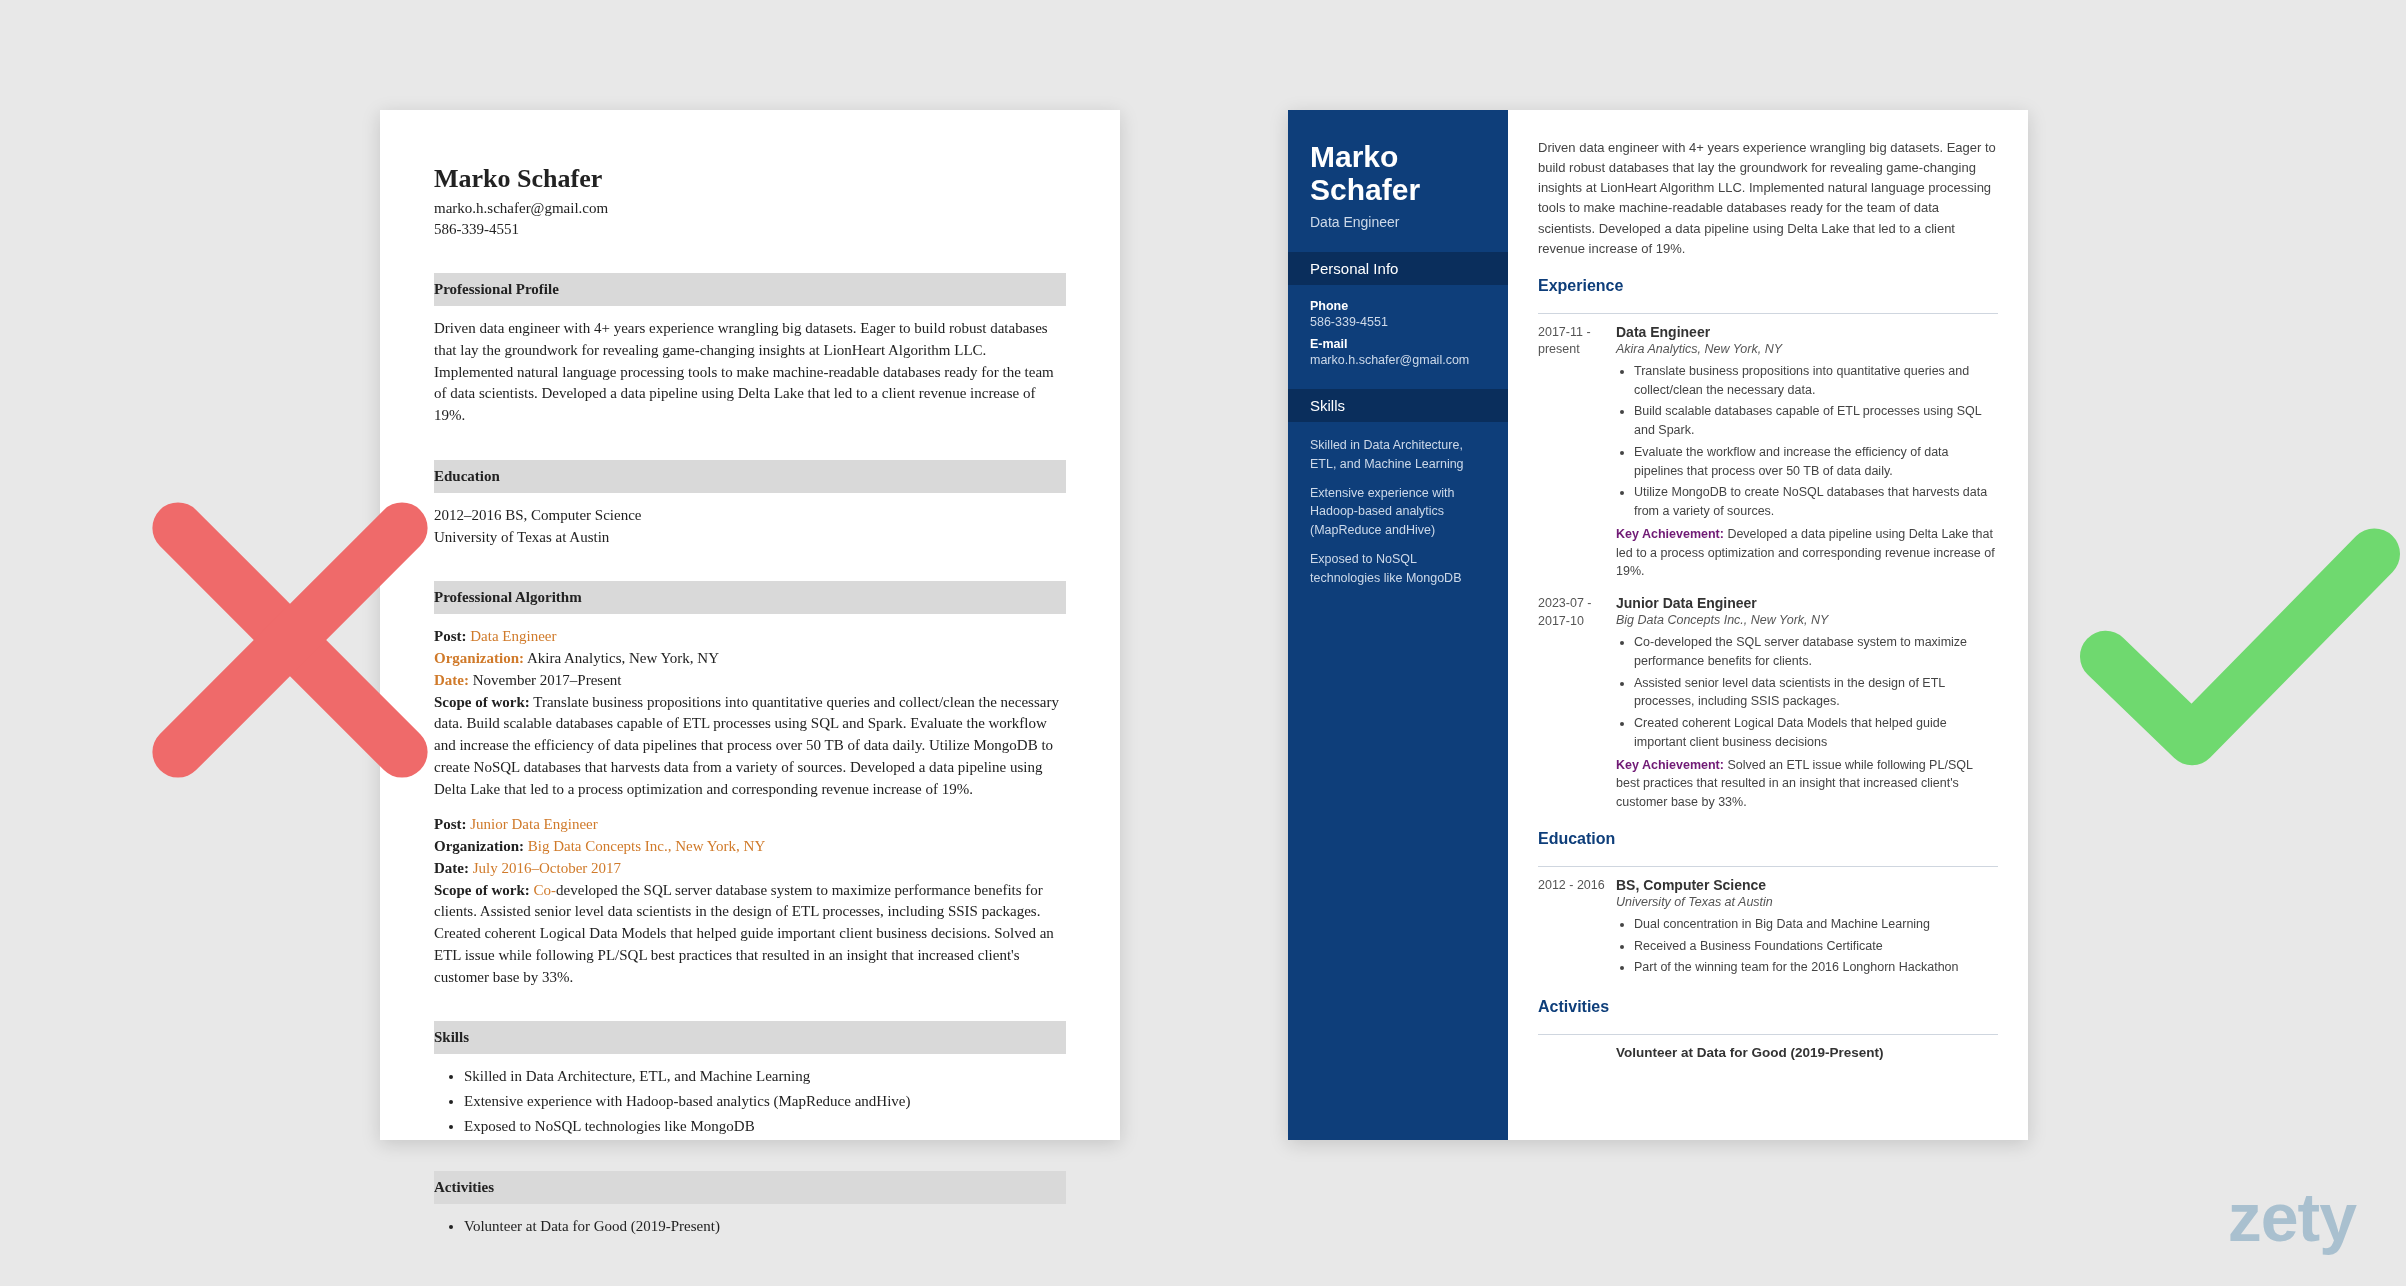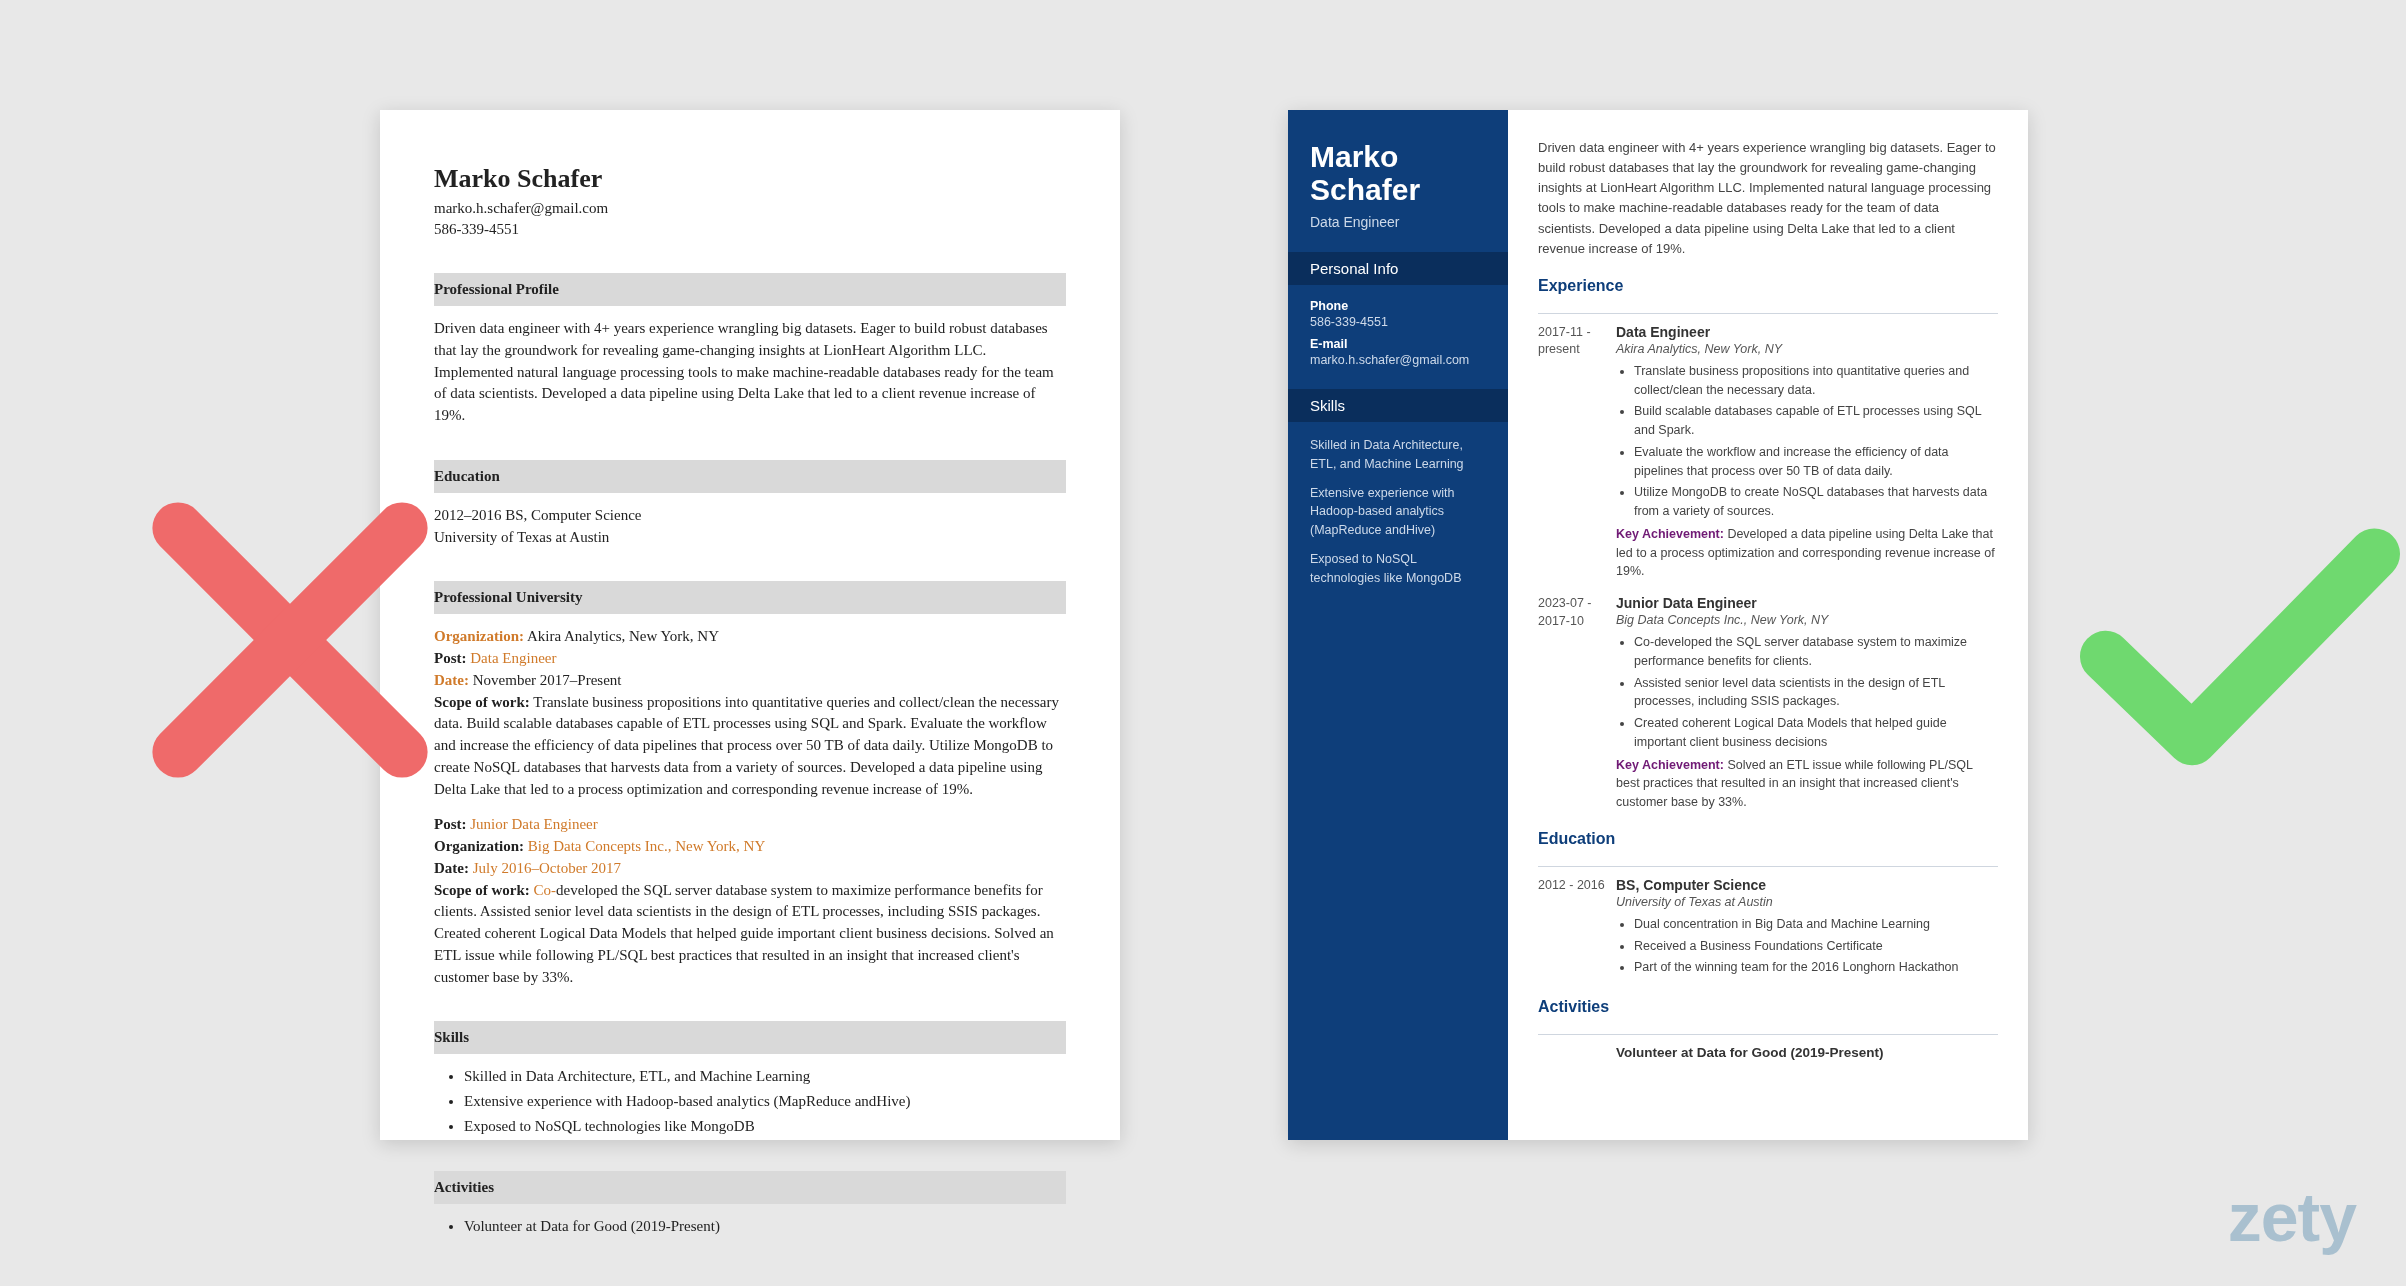--- a/index.html
+++ b/index.html
@@ -157,25 +157,25 @@
     <div class="contact">marko.h.schafer@gmail.com</div>
     <div class="contact">586-339-4551</div>
 
     <div class="sec-head">Professional Profile</div>
     <p>Driven data engineer with 4+ years experience wrangling big datasets. Eager to build robust databases that lay the groundwork for revealing game-changing insights at LionHeart Algorithm LLC. Implemented natural language processing tools to make machine-readable databases ready for the team of data scientists. Developed a data pipeline using Delta Lake that led to a client revenue increase of 19%.</p>
 
     <div class="sec-head">Education</div>
     <p>2012–2016 BS, Computer Science</p>
     <p>University of Texas at Austin</p>
 
-    <div class="sec-head">Professional University</div>
+    <div class="sec-head">Professional Algorithm</div>
 
     <div class="job-block">
+      <p><b>Post:</b> <span class="orange">Data Engineer</span></p>
       <p><b><span class="orange">Organization:</span></b> <span>Akira Analytics, New York, NY</span></p>
-      <p><b>Post:</b> <span class="orange">Data Engineer</span></p>
       <p><b><span class="orange">Date:</span></b> <span>November 2017–Present</span></p>
       <p><b>Scope of work:</b> <span>Translate business propositions into quantitative queries and collect/clean the necessary data. Build scalable databases capable of ETL processes using SQL and Spark. Evaluate the workflow and increase the efficiency of data pipelines that process over 50 TB of data daily. Utilize MongoDB to create NoSQL databases that harvests data from a variety of sources. Developed a data pipeline using Delta Lake that led to a process optimization and corresponding revenue increase of 19%.</span></p>
     </div>
 
     <div class="job-block">
       <p><b>Post:</b> <span class="orange">Junior Data Engineer</span></p>
       <p><b>Organization:</b> <span class="orange">Big Data Concepts Inc., New York, NY</span></p>
       <p><b>Date:</b> <span class="orange">July 2016–October 2017</span></p>
       <p><b>Scope of work:</b> <span class="orange">Co-</span><span>developed the SQL server database system to maximize performance benefits for clients. Assisted senior level data scientists in the design of ETL processes, including SSIS packages. Created coherent Logical Data Models that helped guide important client business decisions. Solved an ETL issue while following PL/SQL best practices that resulted in an insight that increased client's customer base by 33%.</span></p>
     </div>

